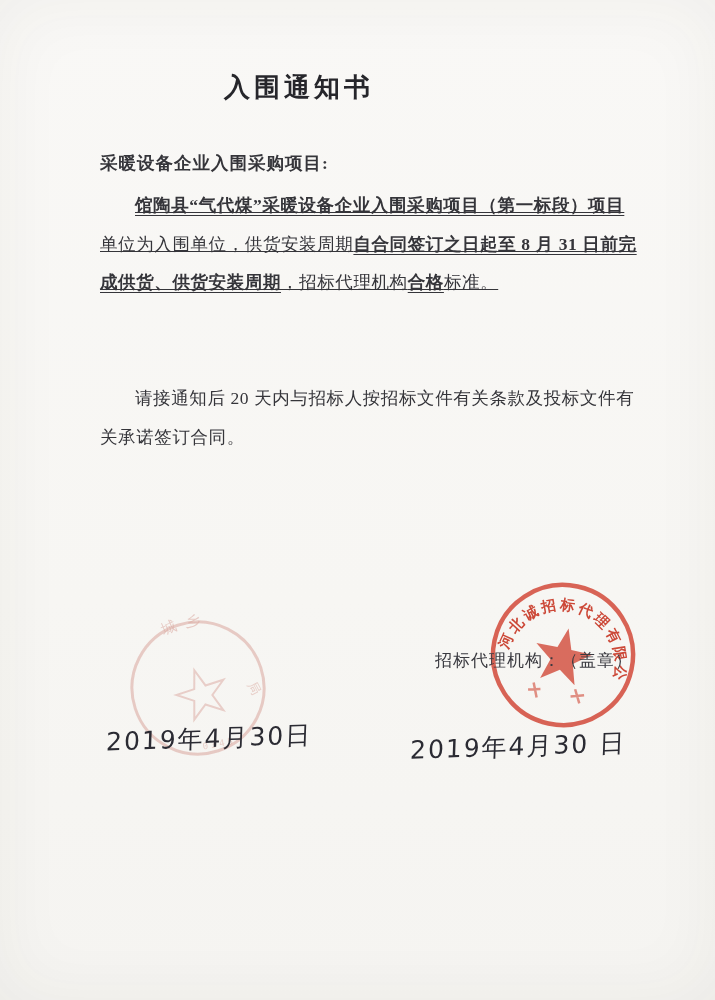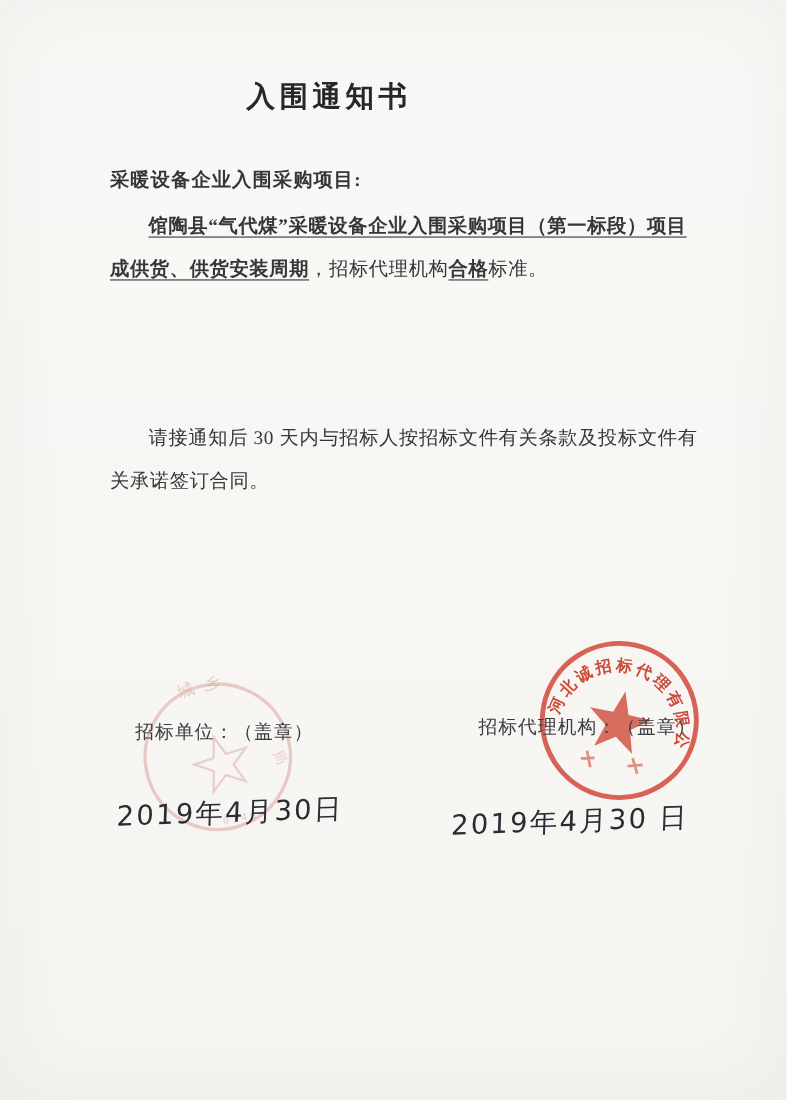--- a/index.html
+++ b/index.html
@@ -18,21 +18,21 @@
     letter-spacing:4px;color:#26262b;
   }
   .salutation{
     position:absolute;top:151px;left:100px;
     font-size:17.5px;font-weight:bold;letter-spacing:1px;
   }
   .para{
     position:absolute;left:100px;width:525px;
     font-size:17.5px;line-height:38.5px;letter-spacing:0.6px;
   }
-  #para-1{top:186px;}
+  #para-1{top:186px;text-decoration:underline;}
   #para-2{top:379px;}
   .line{white-space:nowrap;}
   .line.indent{text-indent:35px;}
   .b{font-weight:bold;}
   .u{text-decoration:underline;text-underline-offset:4px;text-decoration-thickness:1.2px;}
   .sig-label{
     position:absolute;font-size:17px;letter-spacing:1px;color:#3a3a40;z-index:3;
   }
   #sig-label-left{top:654px;left:123px;}
   #sig-label-right{top:649px;left:435px;}
@@ -53,28 +53,28 @@
 <body>
 
 <div class="page">
 
   <div class="doc-title">入围通知书</div>
 
   <div class="salutation">采暖设备企业入围采购项目:</div>
 
   <div class="para" id="para-1">
       <div class="line indent"><span class="b u">馆陶县“气代煤”采暖设备企业入围采购项目（第一标段）项目</span></div>
+      <div class="line"><span>单位为入围单位，供货安装周期</span><span class="b u">自合同签订之日起至 8 月 31 日前完</span></div>
       <div class="line"><span class="b u">成供货、供货安装周期</span><span>，招标代理机构</span><span class="b u">合格</span><span>标准。</span></div>
     </div>
   <div class="para" id="para-2">
-      <div class="line indent"><span>请接通知后 30 天内与招标人按招标文件有关条款及投标文件有</span></div>
+      <div class="line indent"><span>请接通知后 20 天内与招标人按招标文件有关条款及投标文件有</span></div>
       <div class="line"><span>关承诺签订合同。</span></div>
     </div>
 
-  <div class="sig-label" id="sig-label-left">招标单位：（盖章）</div>
   <div class="sig-label" id="sig-label-right">招标代理机构：（盖章）</div>
 
   <div class="hand-date" id="date-left">2019年4月30日</div>
   <div class="hand-date" id="date-right">2019年4月30 日</div>
 
   <svg class="stamp" id="stamp-left" width="160" height="160" viewBox="0 0 160 160">
     <g transform="rotate(-18 80 80)">
       <circle cx="80" cy="80" r="66" fill="none" stroke="#c96a5c" stroke-width="3" stroke-opacity="0.55"></circle>
       <polygon points="82,62 87.9,79.9 106.7,80 91.5,91.1 97.3,109 82,98 66.7,109 72.5,91.1 57.3,80 76.1,79.9" fill="none" stroke="#c96a5c" stroke-width="2" stroke-opacity="0.5"></polygon>
       <defs>

